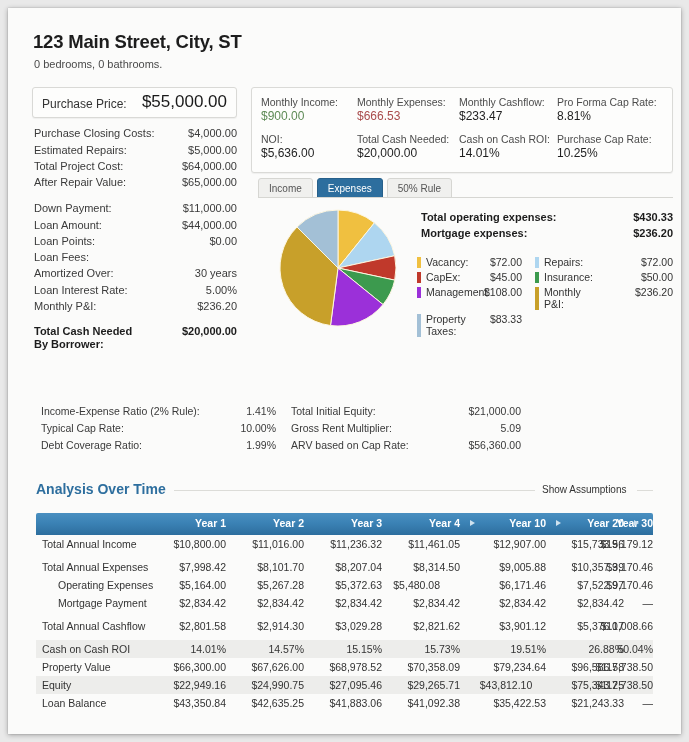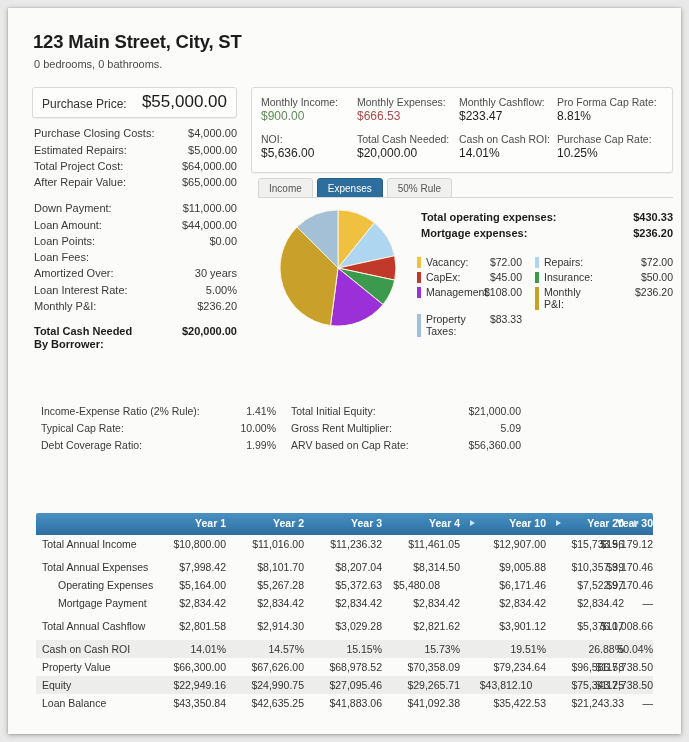--- a/index.html
+++ b/index.html
@@ -313,20 +313,26 @@
       <div class="fi" style="left: 33px; top: 397px; width: 235px;"><span>Income-Expense Ratio (2% Rule):</span><span class="v" style="right: 0px;">1.41%</span></div>
       <div class="fi" style="left: 33px; top: 414px; width: 235px;"><span>Typical Cap Rate:</span><span class="v" style="right: 0px;">10.00%</span></div>
       <div class="fi" style="left: 33px; top: 431px; width: 235px;"><span>Debt Coverage Ratio:</span><span class="v" style="right: 0px;">1.99%</span></div>
     </div>
   <div id="fi-right">
       <div class="fi" style="left: 283px; top: 397px; width: 230px;"><span>Total Initial Equity:</span><span class="v" style="right: 0px;">$21,000.00</span></div>
       <div class="fi" style="left: 283px; top: 414px; width: 230px;"><span>Gross Rent Multiplier:</span><span class="v" style="right: 0px;">5.09</span></div>
       <div class="fi" style="left: 283px; top: 431px; width: 230px;"><span>ARV based on Cap Rate:</span><span class="v" style="right: 0px;">$56,360.00</span></div>
     </div>
 
+  <div class="sect" style="top:473px;">
+    <span class="t">Analysis Over Time</span>
+    <span class="line" style="left:138px; width:361px;"></span>
+    <span class="link" style="left:506px;">Show Assumptions</span>
+    <span class="line" style="left:601px; width:16px;"></span>
+  </div>
 
   <div class="tbl">
     <div class="thead" id="thead">
         <div class="th" style="left: 120px; width: 70px;">Year 1</div>
         <div class="th" style="left: 198px; width: 70px;">Year 2</div>
         <div class="th" style="left: 276px; width: 70px;">Year 3</div>
         <div class="th" style="left: 354px; width: 70px;">Year 4</div>
         <div class="th" style="left: 440px; width: 70px;">Year 10</div>
         <div class="th" style="left: 518px; width: 70px;">Year 20</div>
         <div class="th" style="left: 547px; width: 70px;">Year 30</div>

